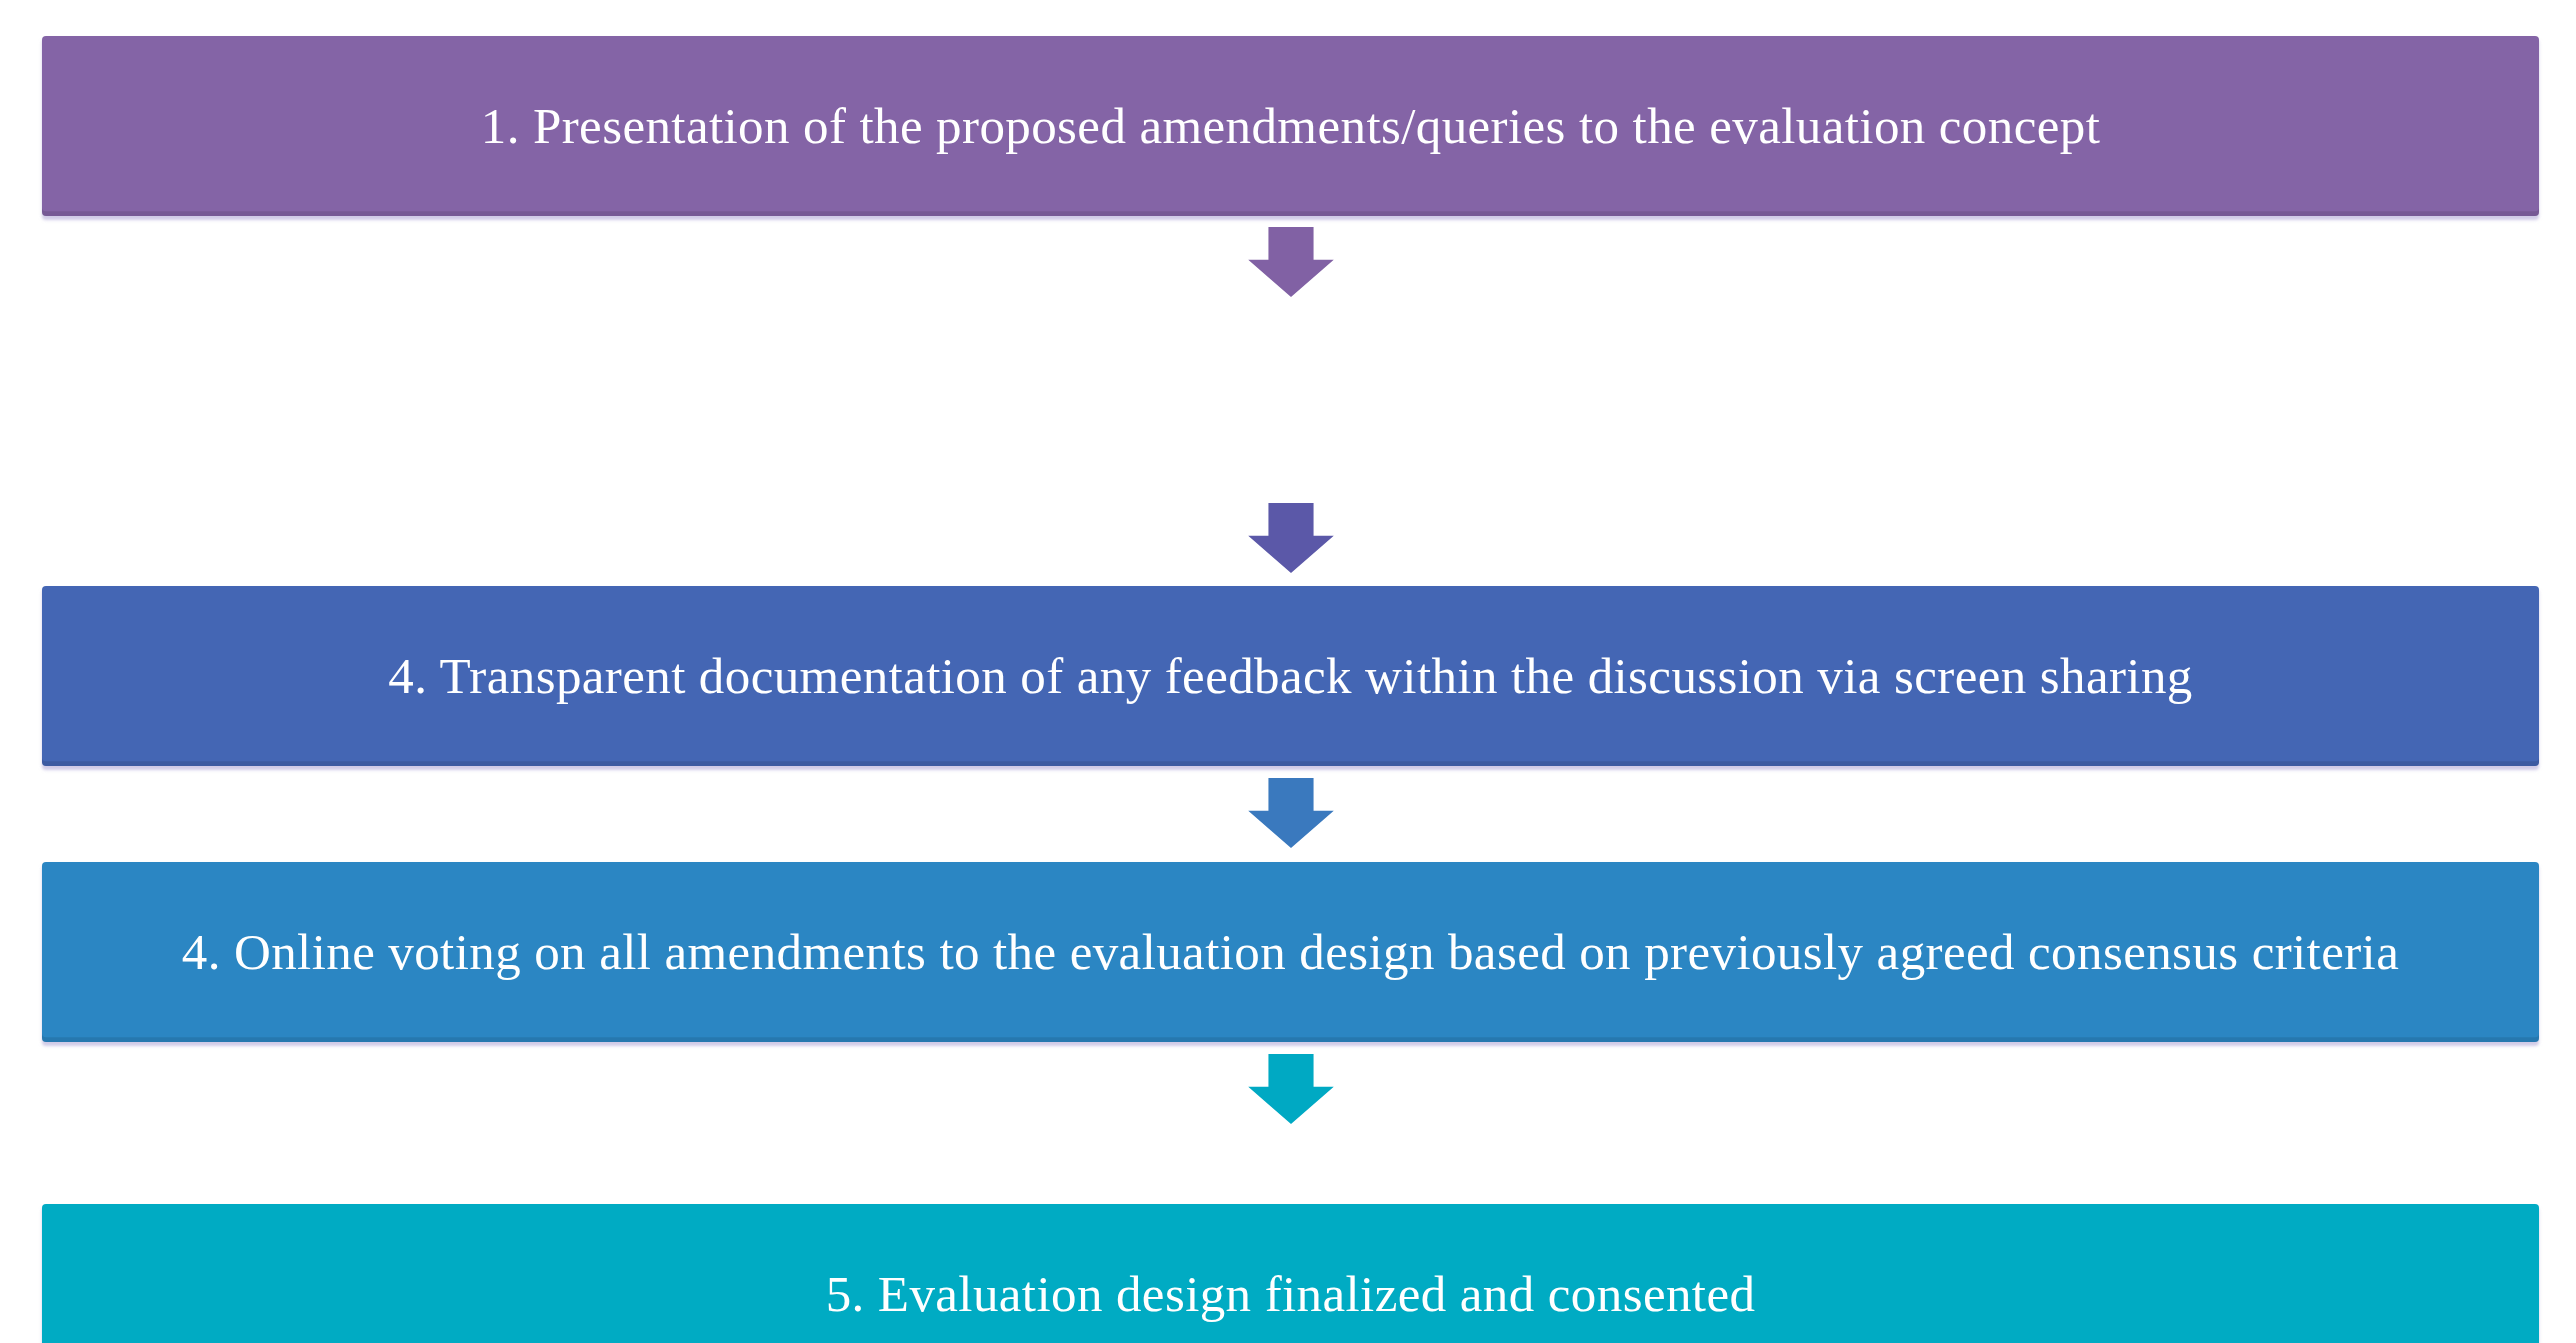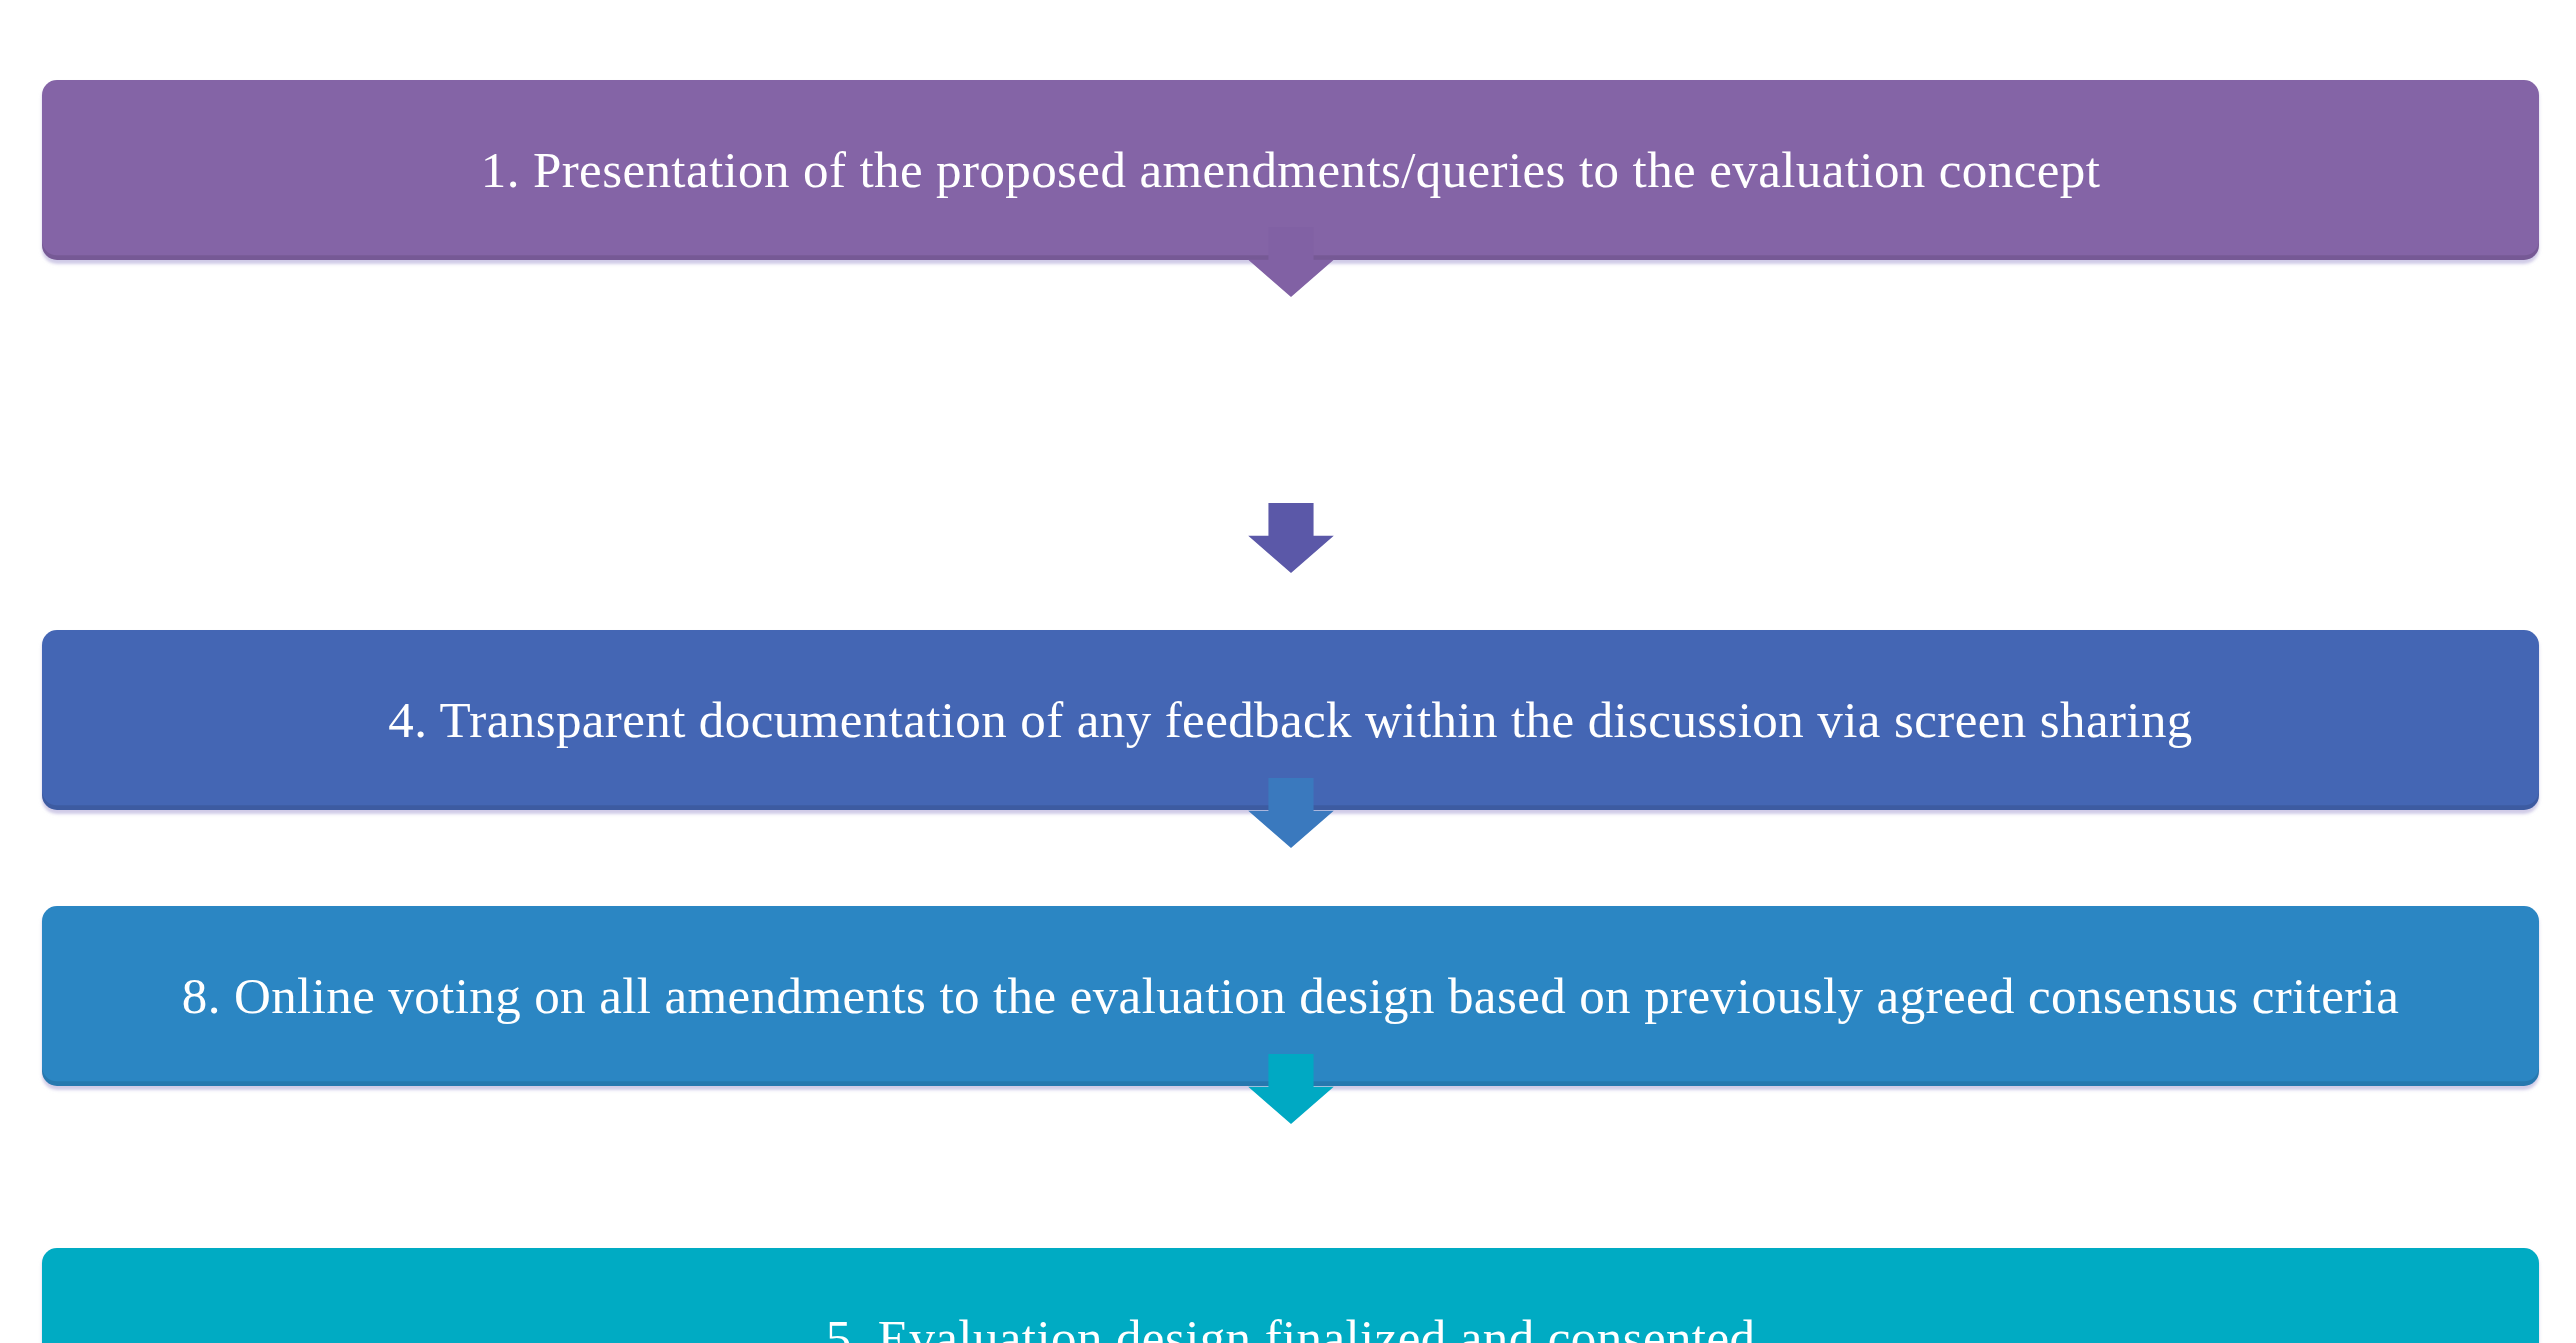--- a/index.html
+++ b/index.html
@@ -13,26 +13,25 @@
     height: 1343px;
     background: #ffffff;
     font-family: "Liberation Serif", serif;
     overflow: hidden;
   }
   .step {
     position: absolute;
     left: 42px;
     width: 2497px;
     height: 180px;
-    border-radius: 15px;
+    border-radius: 4px;
     display: flex;
     align-items: center;
     justify-content: center;
     box-shadow: inset 0 -4.7px 0 rgba(0,0,0,0.10), 0 3.9px 3.1px rgba(170,160,212,0.55);
-    margin-top: 44px;
   }
   .step-label {
     color: #ffffff;
     font-size: 51px;
     line-height: 1.1;
     white-space: nowrap;
     text-align: center;
     letter-spacing: 0.4px;
   }
   .step-1 { top: 36px;   background: #8464A6; }
@@ -83,21 +82,21 @@
     <div class="step-label">4. Transparent documentation of any feedback within the discussion via screen sharing</div>
   </div>
 
   <div class="arrow arrow-3">
     <svg viewBox="0 0 110 90" xmlns="http://www.w3.org/2000/svg">
       <polygon points="26,0 84,0 84,42 110,42 55,90 0,42 26,42"></polygon>
     </svg>
   </div>
 
   <div class="step step-4">
-    <div class="step-label">8. Online voting on all amendments to the evaluation design based on previously agreed consensus criteria</div>
+    <div class="step-label">4. Online voting on all amendments to the evaluation design based on previously agreed consensus criteria</div>
   </div>
 
   <div class="arrow arrow-4">
     <svg viewBox="0 0 110 90" xmlns="http://www.w3.org/2000/svg">
       <polygon points="26,0 84,0 84,42 110,42 55,90 0,42 26,42"></polygon>
     </svg>
   </div>
 
   <div class="step step-5">
     <div class="step-label">5. Evaluation design finalized and consented</div>

